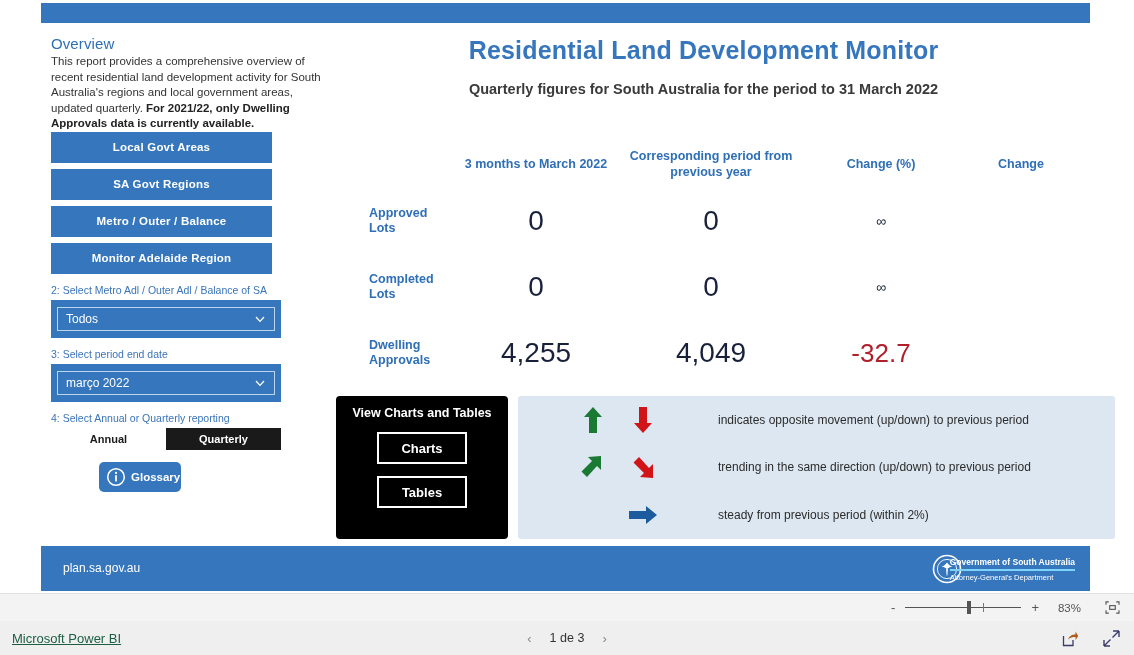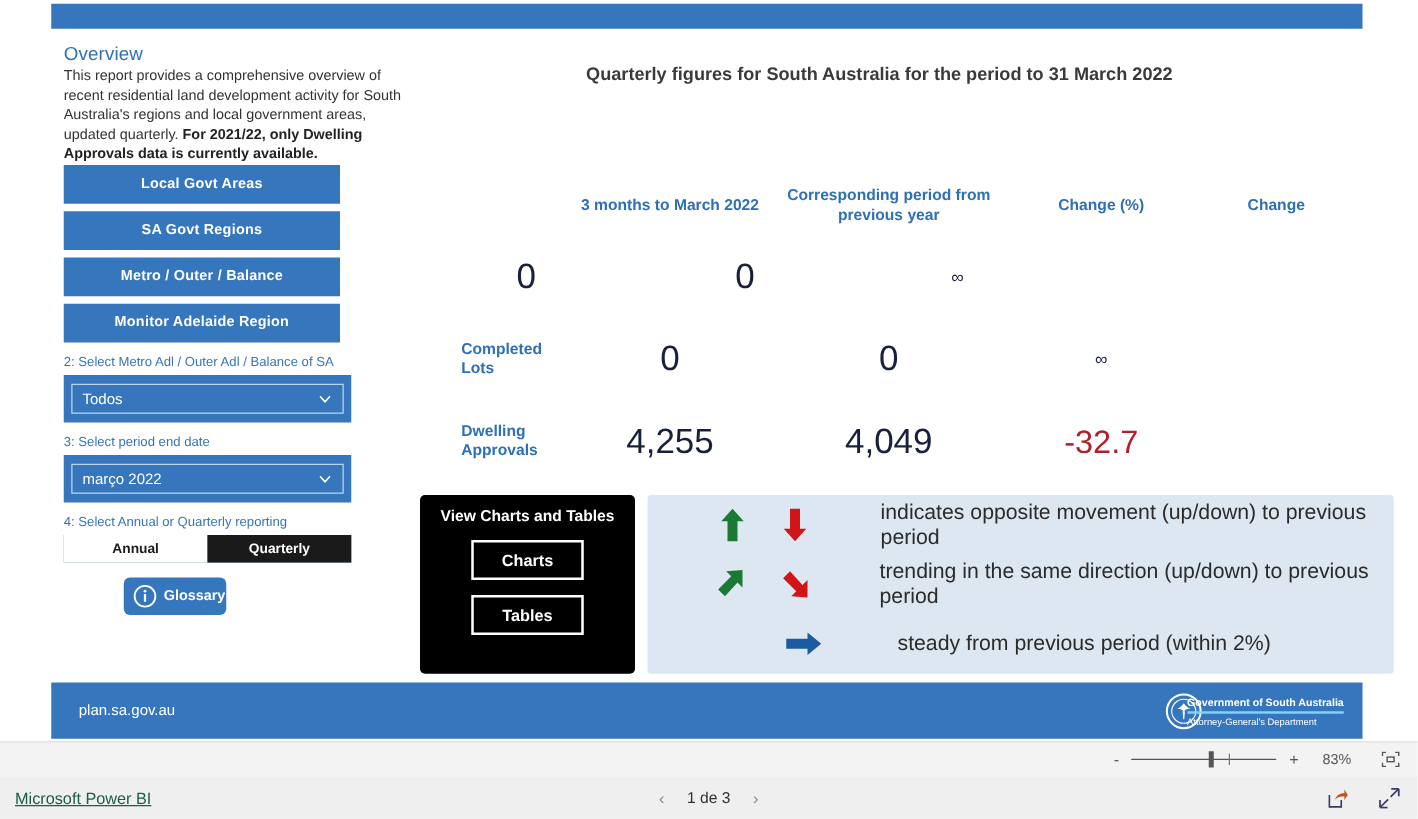--- a/index.html
+++ b/index.html
@@ -113,21 +113,21 @@
     color:#fff; font-size:13px; font-weight:bold;
   }
 
   
   #legend {
     position:absolute; left:477px; top:396px; width:597px; height:143px;
     background:#dde7f1; border-radius:3px;
   }
   .lgrow { display:flex; align-items:center; height:47.6px; }
   .lgicons { width:200px; display:flex; align-items:center; justify-content:center; gap:28px; }
-  .lgtext { font-size:17px; color:#2b2b2b; }
+  .lgtext { font-size:12px; color:#2b2b2b; }
 
   
   #footer {
     position:absolute; left:0; top:546px; width:1049px; height:45px;
     background:#3576bd;
   }
   #footer .url {
     position:absolute; left:22px; top:15px; color:#fff; font-size:12px;
   }
   .crest { position:absolute; right:128px; top:8px; }
@@ -231,34 +231,36 @@
       <svg width="20" height="20" viewBox="0 0 20 20">
         <circle cx="10" cy="10" r="8.3" fill="none" stroke="#ffffff" stroke-width="1.5"></circle>
         <circle cx="10" cy="5.9" r="1.1" fill="#ffffff"></circle>
         <rect x="9.1" y="8.2" width="1.8" height="6.2" fill="#ffffff"></rect>
       </svg>
       <span class="lbl">Glossary</span>
     </div>
   </div>
 
   <div id="main">
+    <div class="rpt-title">Residential Land Development Monitor</div>
     <div class="rpt-sub">Quarterly figures for South Australia for the period to 31 March 2022</div>
   </div>
 
   <div id="tbl">
 
     <div class="trow">
       <div class="hdr c0"></div>
       <div class="hdr c1">3 months to March 2022</div>
       <div class="hdr c2">Corresponding period from previous year</div>
       <div class="hdr c3">Change (%)</div>
       <div class="hdr c4">Change</div>
     </div>
 
     <div class="trow datarow">
+      <div class="c0 rlabel">Approved Lots</div>
       <div class="c1 val">0</div>
       <div class="c2 val">0</div>
       <div class="c3 pct">∞</div>
       <div class="c4 pct"></div>
     </div>
 
     <div class="trow datarow">
       <div class="c0 rlabel">Completed Lots</div>
       <div class="c1 val">0</div>
       <div class="c2 val">0</div>

